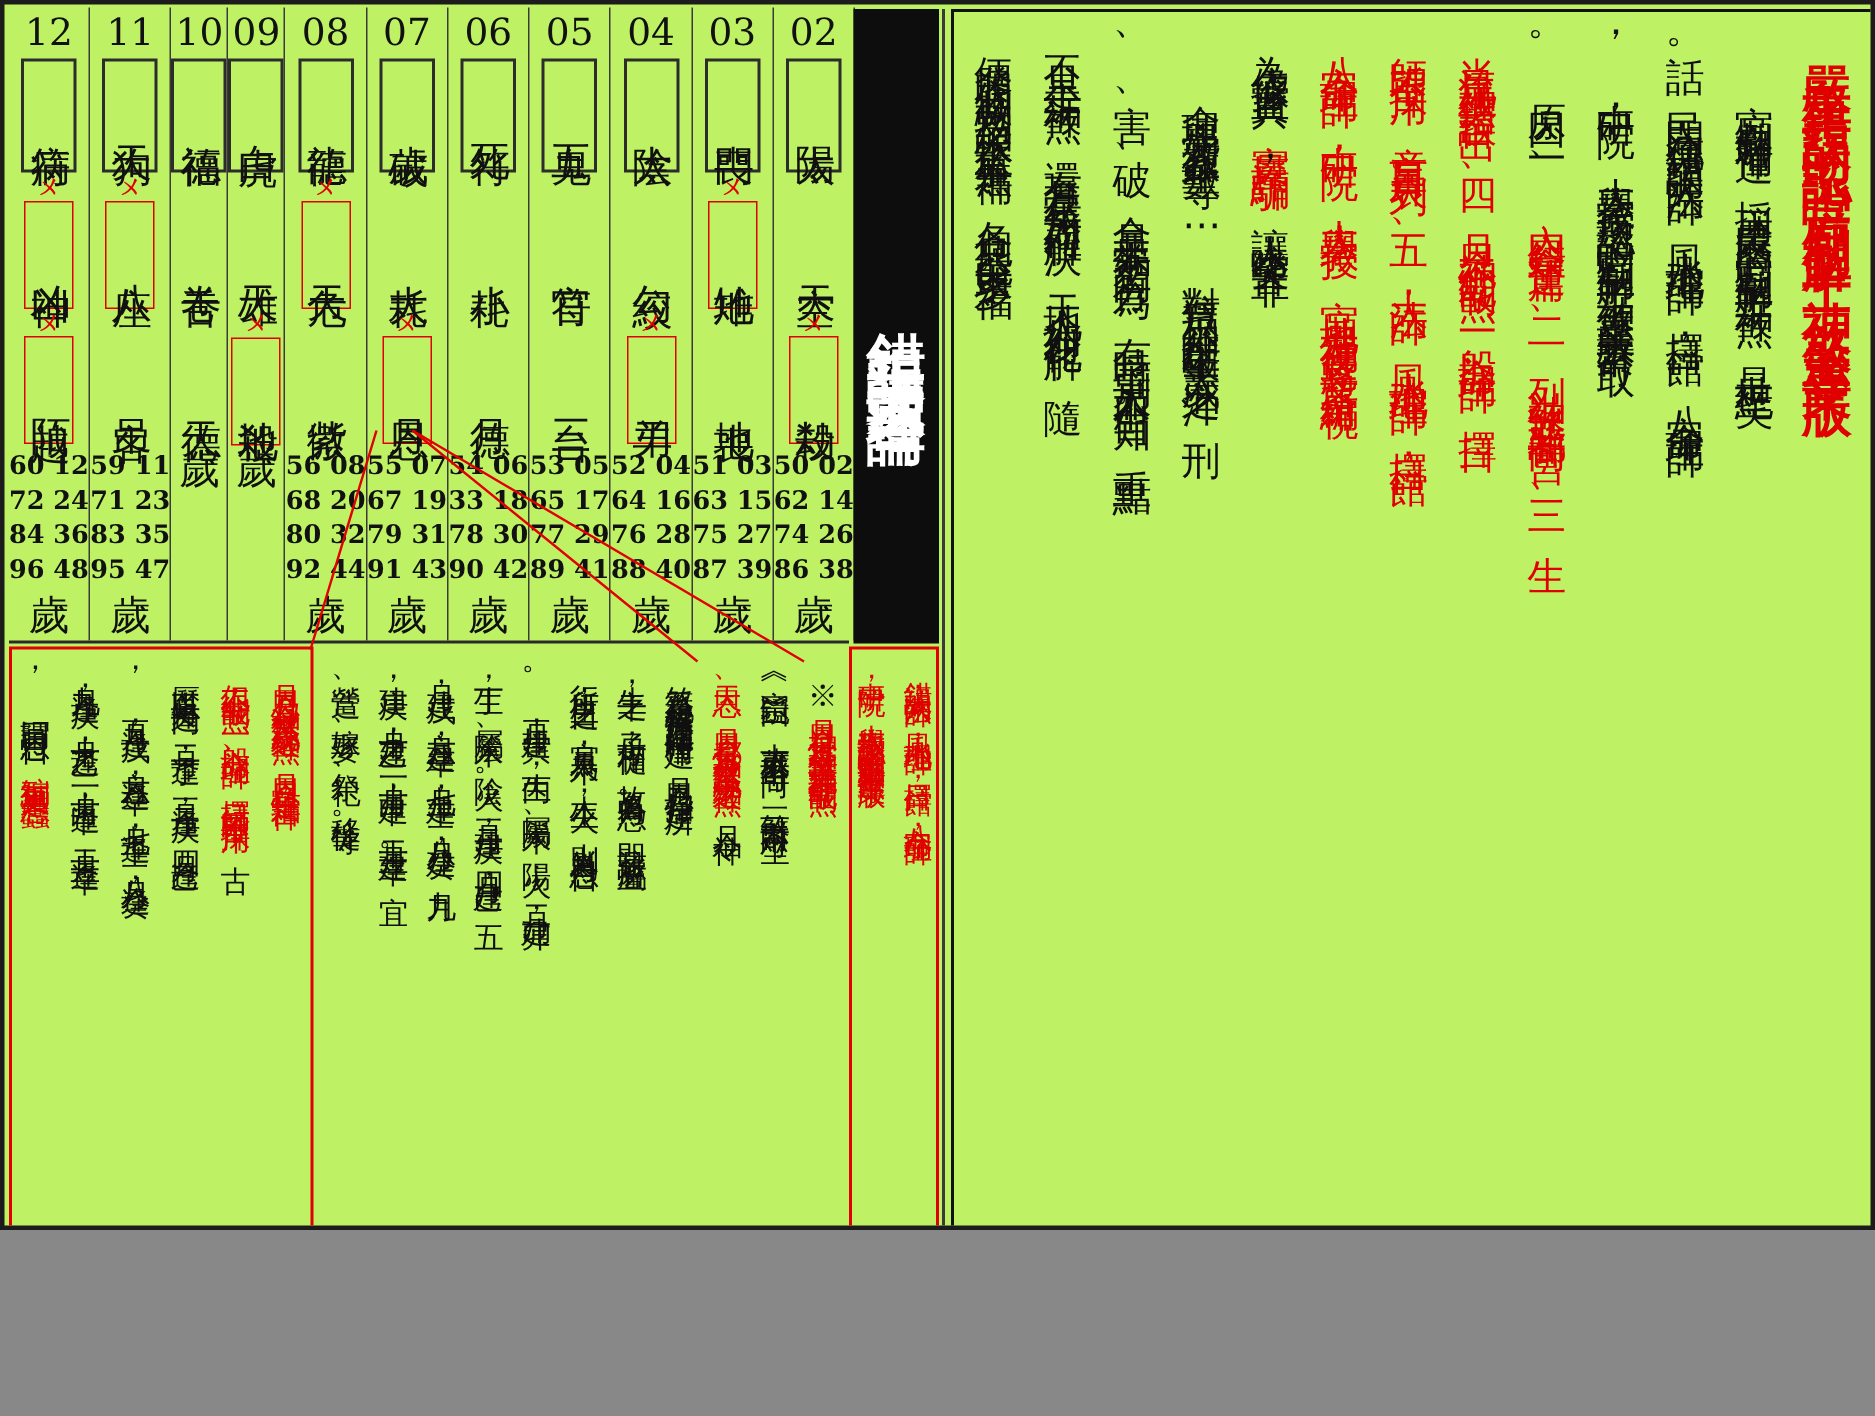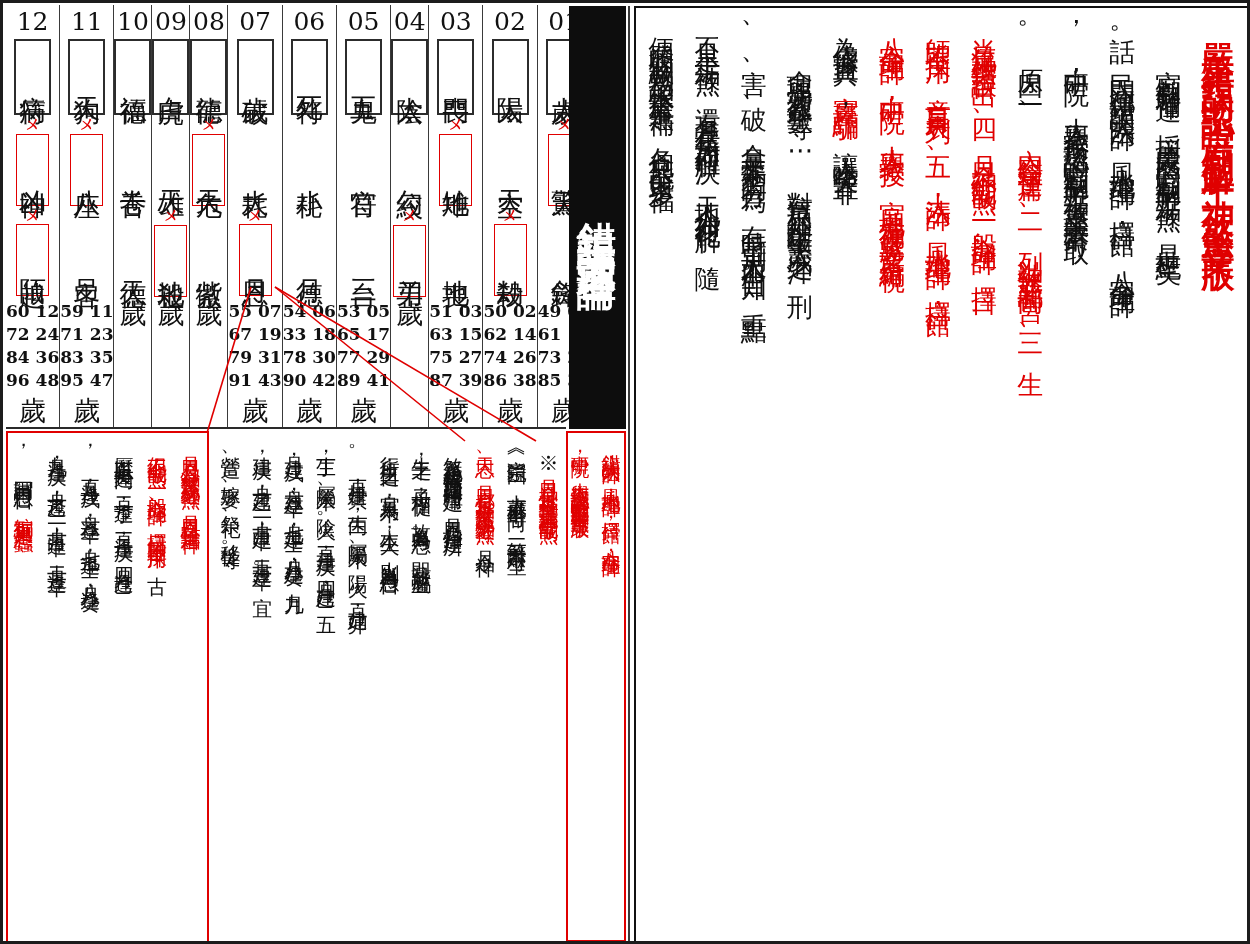--- a/index.html
+++ b/index.html
@@ -1,16 +1,16 @@
 <!DOCTYPE html>
 <html><head>
 <meta charset="utf-8">
 <style>
   html,body{margin:0;padding:0;background:#888;}
-  #page{position:relative;width:1250px;height:944px;background:#ffffff;border:3px solid #1c1c1c;
+  #page{position:relative;width:1250px;height:820px;background:#bef264;border:3px solid #1c1c1c;
         box-sizing:border-box;font-family:"DejaVu Serif","Liberation Serif",serif;color:#111;overflow:hidden;}
   
   #table{position:absolute;left:3px;top:2px;width:560px;height:424px;display:flex;
          border-bottom:2px solid #2a2a2a;box-sizing:border-box;}
   .tcol{flex:1;display:flex;flex-direction:column;align-items:center;padding-top:2px;box-sizing:border-box;}
   .tcol + .tcol{border-left:1.6px solid #3a3a3a;}
   .tnum{height:31px;font-size:25px;line-height:30px;}
   .tbox{height:72px;width:33px;border:2px solid #2c2c2c;writing-mode:vertical-rl;text-orientation:upright;
         font-size:27px;letter-spacing:2px;display:flex;align-items:center;justify-content:center;margin-top:1px;}
   .tmark{height:19px;font-size:15px;line-height:18px;color:#e00000;font-weight:bold;}
@@ -100,20 +100,26 @@
         <div class="tname redbox">地殺</div>
         <div class="tsui">歲</div>
       </div>
       <div class="tcol">
         <div class="tnum">08</div>
         <div class="tbox">龍德</div>
         <div class="tmark">ㄨ</div>
         <div class="tname redbox">天危</div>
         <div class="tmark"></div>
         <div class="tname">紫微</div>
+        <div class="tages">
+          <div class="tage">56 08</div>
+          <div class="tage">68 20</div>
+          <div class="tage">80 32</div>
+          <div class="tage">92 44</div>
+        </div>
         <div class="tsui">歲</div>
       </div>
       <div class="tcol">
         <div class="tnum">07</div>
         <div class="tbox">歲破</div>
         <div class="tmark"></div>
         <div class="tname">大耗</div>
         <div class="tmark">ㄨ</div>
         <div class="tname redbox">月恩</div>
         <div class="tages">
@@ -154,20 +160,26 @@
         </div>
         <div class="tsui">歲</div>
       </div>
       <div class="tcol">
         <div class="tnum">04</div>
         <div class="tbox">太陰</div>
         <div class="tmark"></div>
         <div class="tname">勾絞</div>
         <div class="tmark">ㄨ</div>
         <div class="tname redbox">羊刃</div>
+        <div class="tages">
+          <div class="tage">52 04</div>
+          <div class="tage">64 16</div>
+          <div class="tage">76 28</div>
+          <div class="tage">88 40</div>
+        </div>
         <div class="tsui">歲</div>
       </div>
       <div class="tcol">
         <div class="tnum">03</div>
         <div class="tbox">喪門</div>
         <div class="tmark">ㄨ</div>
         <div class="tname redbox">地雉</div>
         <div class="tmark"></div>
         <div class="tname">地喪</div>
         <div class="tages">

